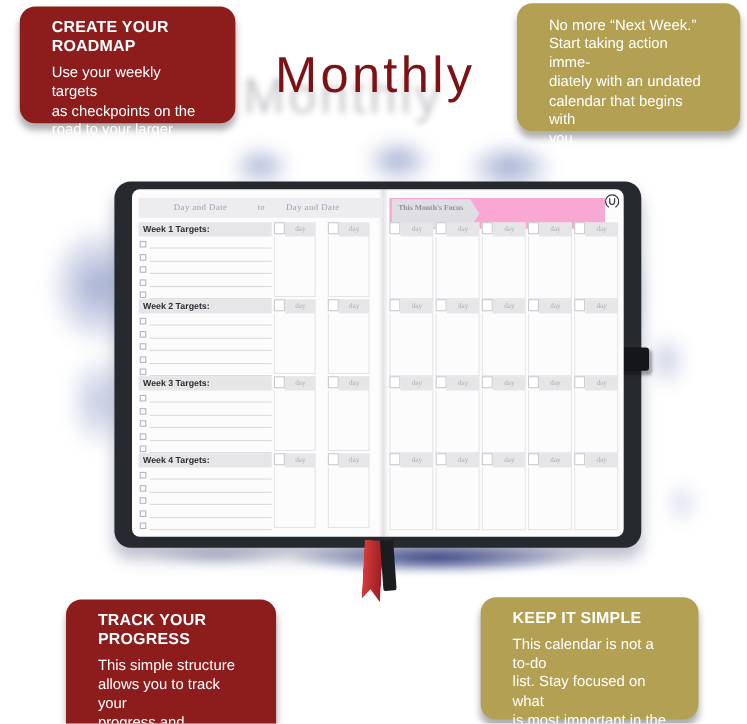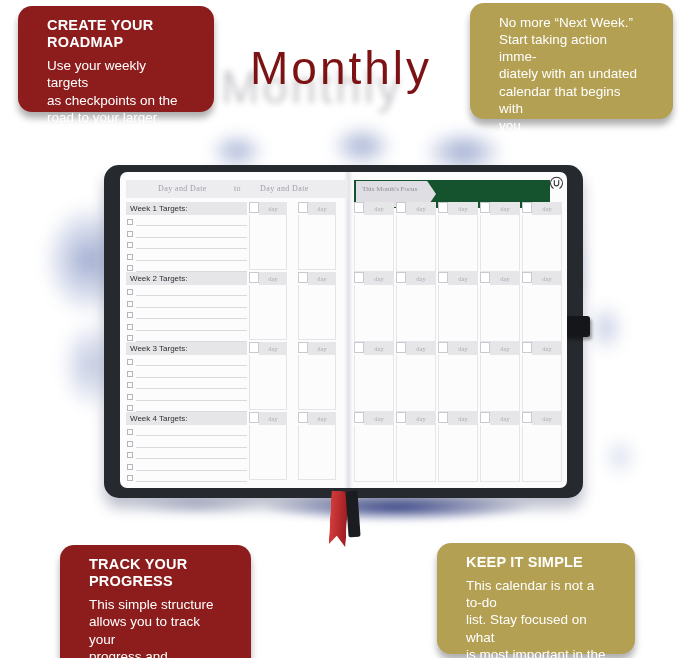--- a/index.html
+++ b/index.html
@@ -39,36 +39,36 @@
       border-radius:3px;box-shadow:2px 3px 3px rgba(0,0,0,0.35);}
 
   
   .lp-header{position:absolute;left:6px;top:8px;width:222px;height:18px;background:#ededf0;}
   .lp-header span{position:absolute;top:4px;font-family:"Liberation Serif",serif;font-size:8px;
       color:#a0a0ab;letter-spacing:.4px;}
   .lp-h1{left:32px;} .lp-h2{left:108px;} .lp-h3{left:134px;}
   .lp-weeks{position:absolute;left:6px;top:30px;width:222px;}
   .week-block{height:70px;}
   .week-header{display:flex;height:13px;}
-  .week-label{width:121px;background:#e6e6e9;font-size:8px;font-weight:normal;color:#2e2e33;
+  .week-label{width:121px;background:#e6e6e9;font-size:8px;font-weight:bold;color:#2e2e33;
       line-height:13px;padding-left:4px;box-sizing:border-box;}
   .wspace{width:2px;} .wgap{width:11px;}
   .day-hdr{display:flex;width:38px;}
   .day-checkbox{width:10px;height:11px;background:#fff;border:1px solid #c9c9cf;box-sizing:border-box;}
   .day-lab{flex:1;background:#e6e6e9;font-family:"Liberation Serif",serif;font-size:6.5px;
       color:#ababb4;text-align:center;line-height:13px;}
   .week-body{display:flex;height:57px;}
   .lines{width:121px;display:flex;flex-direction:column;}
   .line-row{flex:1;display:flex;align-items:flex-end;}
   .mini-box{width:4px;height:4px;border:1px solid #b5b5bd;margin:0 0 1px 1px;}
   .write-line{flex:1;border-bottom:1px solid #d9d9de;margin-left:3px;height:1px;}
   .day-cell{width:38px;border:1px solid #e4e4e8;border-top:none;box-sizing:border-box;height:55px;}
 
   
-  .rp-banner{position:absolute;left:234px;top:8px;width:196px;height:28px;background:#14532d;}
+  .rp-banner{position:absolute;left:234px;top:8px;width:196px;height:28px;background:#f9a8d4;font-weight:bold;}
   .rp-arrow{position:absolute;left:2px;top:1px;bottom:1px;width:80px;background:#dedee3;
       clip-path:polygon(0 0,89% 0,100% 50%,89% 100%,0 100%);
       font-family:"Liberation Serif",serif;font-size:7px;color:#8f8f99;line-height:16px;
       padding-left:6px;box-sizing:border-box;}
   .brand-logo{position:absolute;left:429px;top:4px;width:15px;height:15px;}
   .rp-grid{position:absolute;left:234px;top:30px;width:210px;}
   .cal-row{display:flex;gap:2px;height:70px;}
   .cal-col{width:40px;display:flex;flex-direction:column;}
   .cal-hdr{display:flex;height:13px;}
   .cal-cell{flex:1;border:1px solid #e6e6ea;border-top:none;}

